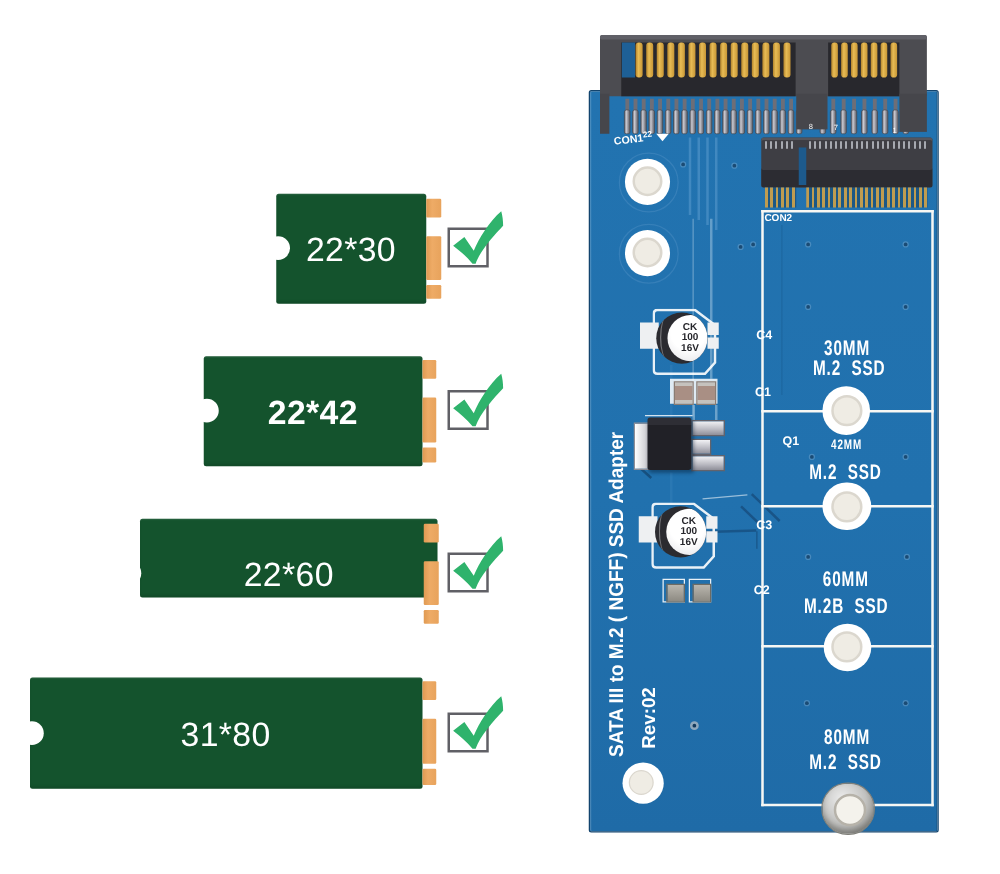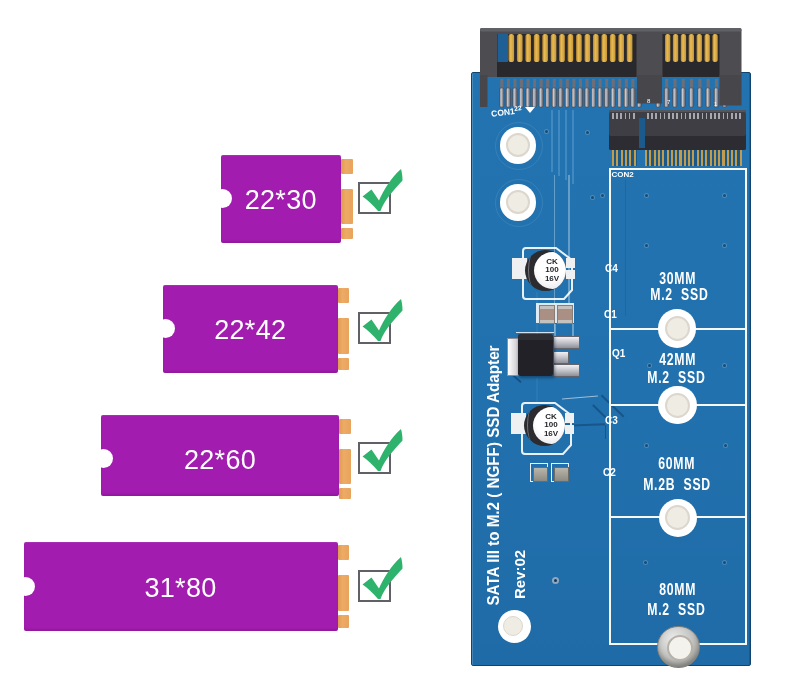--- a/index.html
+++ b/index.html
@@ -1,18 +1,18 @@
 <!DOCTYPE html>
 <html><head><meta charset="utf-8">
 <style>
 html,body{margin:0;padding:0;}
 body{width:800px;height:699px;background:#ffffff;position:relative;overflow:hidden;
      font-family:"Liberation Sans", sans-serif;}
 .abs{position:absolute;}
-.card{position:absolute;background:#a21caf;border-radius:2px;
+.card{position:absolute;background:#14532d;border-radius:2px;
       box-shadow:inset 0 -2px 2px rgba(0,0,0,.10), inset 0 1px 1px rgba(255,255,255,.08);}
 .card .lbl{position:absolute;left:0;right:0;color:#fff;font-size:27px;letter-spacing:.3px;
       text-align:center;font-weight:400;}
 .notch{position:absolute;background:#fff;border-radius:50%;width:19px;height:19px;}
 .oseg{position:absolute;background:linear-gradient(90deg,#e09a52,#eeab66 40%,#e8a35c);border-radius:1px;}
 .cbox{position:absolute;width:29px;height:28px;background:#fff;border:2px solid #606066;}
 .wline{position:absolute;background:#f7f7f4;}
 .hole{position:absolute;border-radius:50%;background:#ffffff;}
 .hole i{position:absolute;border-radius:50%;background:#efece4;border:2px solid #dbd7ce;}
 .pcbtxt{position:absolute;color:#fff;font-weight:bold;text-align:center;}
@@ -26,31 +26,31 @@
 </div>
 <div class="notch" style="left:213.0px;top:189.2px;"></div>
 <div class="oseg" style="left:341.0px;top:158.5px;width:11.5px;height:15.3px;"></div>
 <div class="oseg" style="left:341.0px;top:188.9px;width:11.5px;height:35.5px;"></div>
 <div class="oseg" style="left:341.0px;top:228.3px;width:11.5px;height:11.2px;"></div>
 <div class="cbox" style="left:358px;top:182.2px;"></div>
 <svg class="abs" style="left:359.5px;top:167.2px;" width="44" height="48" viewBox="0 0 44 48">
 <path d="M2.5,29.5 L11.5,22.5 L19,33.5 C23,24 31.5,10 41,2 C42,5.5 42.5,9.5 42.5,13.5 C35,21.5 24,33.5 20.5,44 L18,44 C13,38 8,33.5 2.5,29.5 Z" fill="#2fb36c"></path>
 </svg>
 <div class="card" style="left:163.0px;top:284.5px;width:174.5px;height:88.5px;">
-<div class="lbl" style="top:30.8px;">22*42</div>
+<div class="lbl" style="top:30.8px;font-weight:bold;">22*42</div>
 </div>
 <div class="notch" style="left:155.5px;top:319.2px;"></div>
 <div class="oseg" style="left:337.5px;top:288.0px;width:11.5px;height:15.3px;"></div>
 <div class="oseg" style="left:337.5px;top:318.4px;width:11.5px;height:35.5px;"></div>
 <div class="oseg" style="left:337.5px;top:357.8px;width:11.5px;height:12.2px;"></div>
 <div class="cbox" style="left:358px;top:312.2px;"></div>
 <svg class="abs" style="left:359.5px;top:297.2px;" width="44" height="48" viewBox="0 0 44 48">
 <path d="M2.5,29.5 L11.5,22.5 L19,33.5 C23,24 31.5,10 41,2 C42,5.5 42.5,9.5 42.5,13.5 C35,21.5 24,33.5 20.5,44 L18,44 C13,38 8,33.5 2.5,29.5 Z" fill="#2fb36c"></path>
 </svg>
-<div class="card" style="left:101.0px;top:415.0px;width:238.0px;height:81px;">
+<div class="card" style="left:112px;top:415.0px;width:238.0px;height:63px;">
 <div class="lbl" style="top:30.2px;">22*60</div>
 </div>
 <div class="notch" style="left:93.5px;top:449.2px;"></div>
 <div class="oseg" style="left:339.0px;top:418.5px;width:11.5px;height:15.3px;"></div>
 <div class="oseg" style="left:339.0px;top:448.9px;width:11.5px;height:35.5px;"></div>
 <div class="oseg" style="left:339.0px;top:488.3px;width:11.5px;height:11.2px;"></div>
 <div class="cbox" style="left:358px;top:442.2px;"></div>
 <svg class="abs" style="left:359.5px;top:427.2px;" width="44" height="48" viewBox="0 0 44 48">
 <path d="M2.5,29.5 L11.5,22.5 L19,33.5 C23,24 31.5,10 41,2 C42,5.5 42.5,9.5 42.5,13.5 C35,21.5 24,33.5 20.5,44 L18,44 C13,38 8,33.5 2.5,29.5 Z" fill="#2fb36c"></path>
 </svg>
@@ -225,21 +225,21 @@
 <div class="via" style="left:644.5px;top:443.5px;"></div>
 <div class="via" style="left:723.5px;top:443.5px;"></div>
 <div class="via" style="left:643.5px;top:560.5px;"></div>
 <div class="via" style="left:722.5px;top:560.5px;"></div>
 <div class="via" style="left:544.5px;top:129.5px;"></div>
 <div class="via" style="left:585.5px;top:130.5px;"></div>
 <div class="via" style="left:590.5px;top:195.5px;"></div>
 <div class="via" style="left:600.5px;top:193.5px;"></div>
 <div class="pcbtxt" style="left:607.8px;top:268.5px;width:140px;font-size:17px;"><span>30MM</span></div>
 <div class="pcbtxt" style="left:609.0px;top:284.8px;width:140px;font-size:17px;"><span>M.2&nbsp;&nbsp;SSD</span></div>
-<div class="pcbtxt" style="left:607.3px;top:349.5px;width:140px;font-size:17px;"><span>42MM</span></div>
+<div class="pcbtxt" style="left:607.3px;top:349.5px;width:140px;font-size:11px;"><span>42MM</span></div>
 <div class="pcbtxt" style="left:606.0px;top:367.5px;width:140px;font-size:17px;"><span>M.2&nbsp;&nbsp;SSD</span></div>
 <div class="pcbtxt" style="left:607.0px;top:454.3px;width:140px;font-size:17px;"><span>60MM</span></div>
 <div class="pcbtxt" style="left:607.0px;top:475.3px;width:140px;font-size:17px;"><span>M.2B&nbsp;&nbsp;SSD</span></div>
 <div class="pcbtxt" style="left:607.3px;top:579.7px;width:140px;font-size:17px;"><span>80MM</span></div>
 <div class="pcbtxt" style="left:606.0px;top:600.0px;width:140px;font-size:17px;"><span>M.2&nbsp;&nbsp;SSD</span></div>
 <div class="hole" style="left:657.9px;top:309.3px;width:38.6px;height:38.6px;">
     <i style="left:6.8px;top:6.8px;width:21px;height:21px;"></i>
   </div>
 <div class="hole" style="left:658.0px;top:385.9px;width:38.6px;height:38.6px;">
     <i style="left:6.8px;top:6.8px;width:21px;height:21px;"></i>
@@ -289,21 +289,21 @@
 <div class="comp-lbl" style="left:576px;top:309px;">C1</div>
 <div class="abs" style="left:554px;top:324px;width:1.6px;height:12px;background:#9dc3de;opacity:.6;"></div>
 <div class="abs" style="left:572px;top:324px;width:1.6px;height:12px;background:#9dc3de;opacity:.6;"></div>
 <div class="abs" style="left:516px;top:331.5px;width:38px;height:1.6px;background:rgba(255,255,255,.8);"></div>
 <div class="abs" style="left:507px;top:376px;width:16px;height:2.2px;background:#17507f;transform:rotate(42deg);"></div>
 <div class="abs" style="left:552.5px;top:336px;width:25px;height:10.5px;background:linear-gradient(180deg,#f2f2f5,#b9b9c1 60%,#8f8f99);border:1px solid #63636c;"></div>
 <div class="abs" style="left:552.5px;top:351px;width:14px;height:11px;background:linear-gradient(180deg,#f2f2f5,#b9b9c1 60%,#8f8f99);border:1px solid #63636c;"></div>
 <div class="abs" style="left:552.5px;top:364px;width:25px;height:11px;background:linear-gradient(180deg,#f2f2f5,#b9b9c1 60%,#8f8f99);border:1px solid #63636c;"></div>
 <div class="abs" style="left:506.5px;top:337.5px;width:11.5px;height:36px;background:linear-gradient(90deg,#ffffff,#d6d6da 70%,#b8b8be);border:1px solid #8f8f97;"></div>
 <div class="abs" style="left:518px;top:334px;width:35px;height:41.5px;background:linear-gradient(180deg,#2e2e35 0 6px,#212127 6px);border-radius:2px;box-shadow:1.5px 2px 3px rgba(0,20,40,.4);"></div>
-<div class="comp-lbl" style="left:584px;top:348px;">Q1</div>
+<div class="comp-lbl" style="left:598px;top:348px;">Q1</div>
 <div class="abs" style="left:529.5px;top:462.5px;width:16.5px;height:17.5px;border:1.6px solid rgba(255,255,255,.9);"></div>
 <div class="abs" style="left:532.9px;top:467px;width:13px;height:12.5px;background:linear-gradient(180deg,#b9b6ae,#8d8a82);border:1px solid #6e6b63;"></div>
 <div class="abs" style="left:550.5px;top:462.5px;width:16.5px;height:17.5px;border:1.6px solid rgba(255,255,255,.9);"></div>
 <div class="abs" style="left:553.9px;top:467px;width:13px;height:12.5px;background:linear-gradient(180deg,#b9b6ae,#8d8a82);border:1px solid #6e6b63;"></div>
 <div class="comp-lbl" style="left:575px;top:467px;">C2</div>
 <div class="abs" style="left:551.5px;top:577px;width:7px;height:7px;border-radius:50%;background:#8fa8bd;"></div>
 <div class="abs" style="left:553.5px;top:579px;width:3px;height:3px;border-radius:50%;background:#12395c;"></div>
 <div class="hole" style="left:497.5px;top:610.3px;width:33px;height:33px;">
     <i style="left:5.5px;top:5.5px;width:18px;height:18px;border-width:1.5px;"></i>
   </div>

